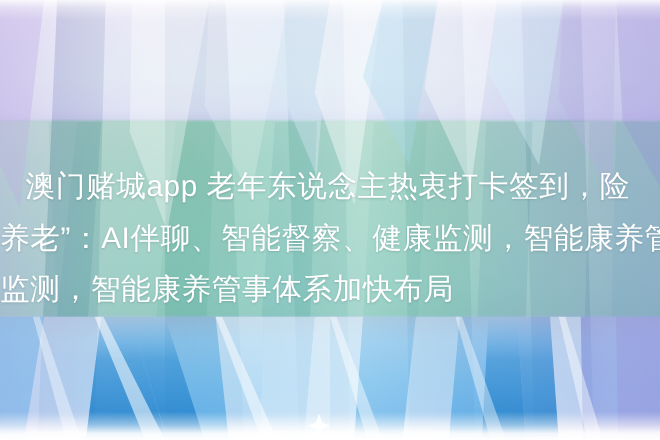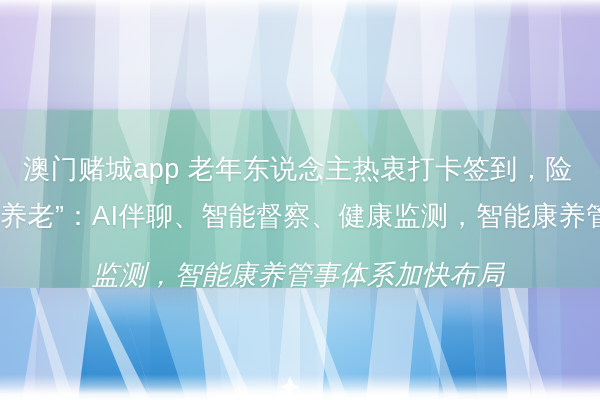--- a/index.html
+++ b/index.html
@@ -108,24 +108,23 @@
     top: 156px;
     left: 0;
     text-align: center;
   }
   .line-2 {
     top: 203px;
     left: 0;
     text-align: center;
   }
   .line-3 {
-    top: 262px;
-    left: 0;
-    text-align: center;
-    font-style: italic;
+    top: 250px;
+    left: 0;
+    text-align: left;
   }
 </style>
 </head>
 <body>
 
 <div id="banner">
 
   <div class="bg-layer bg-base"></div>
 
   <div class="bg-layer bg-htint"></div>

